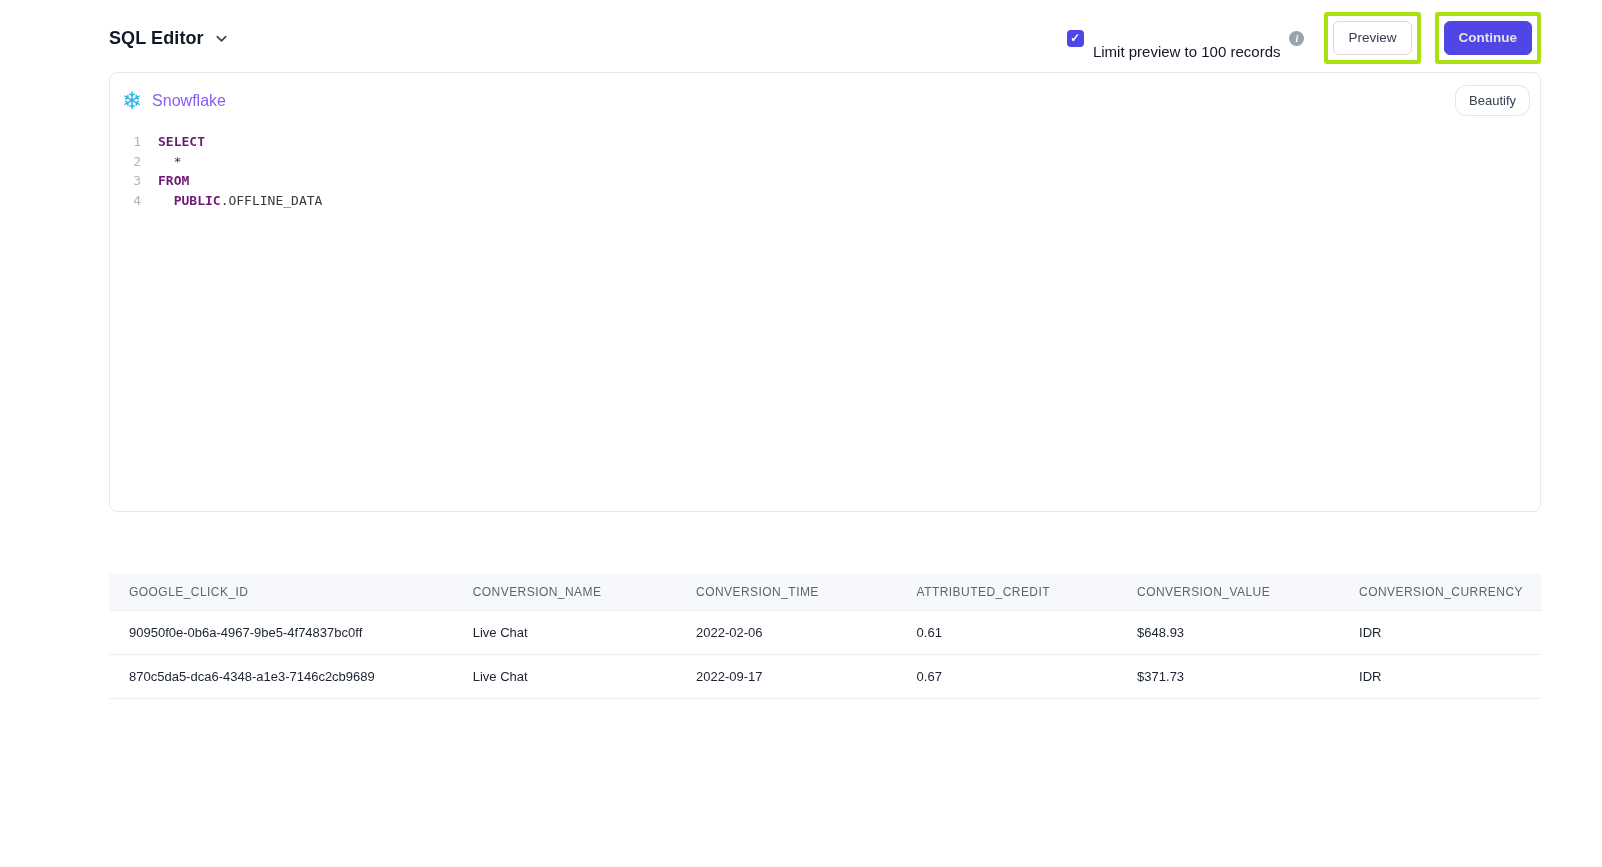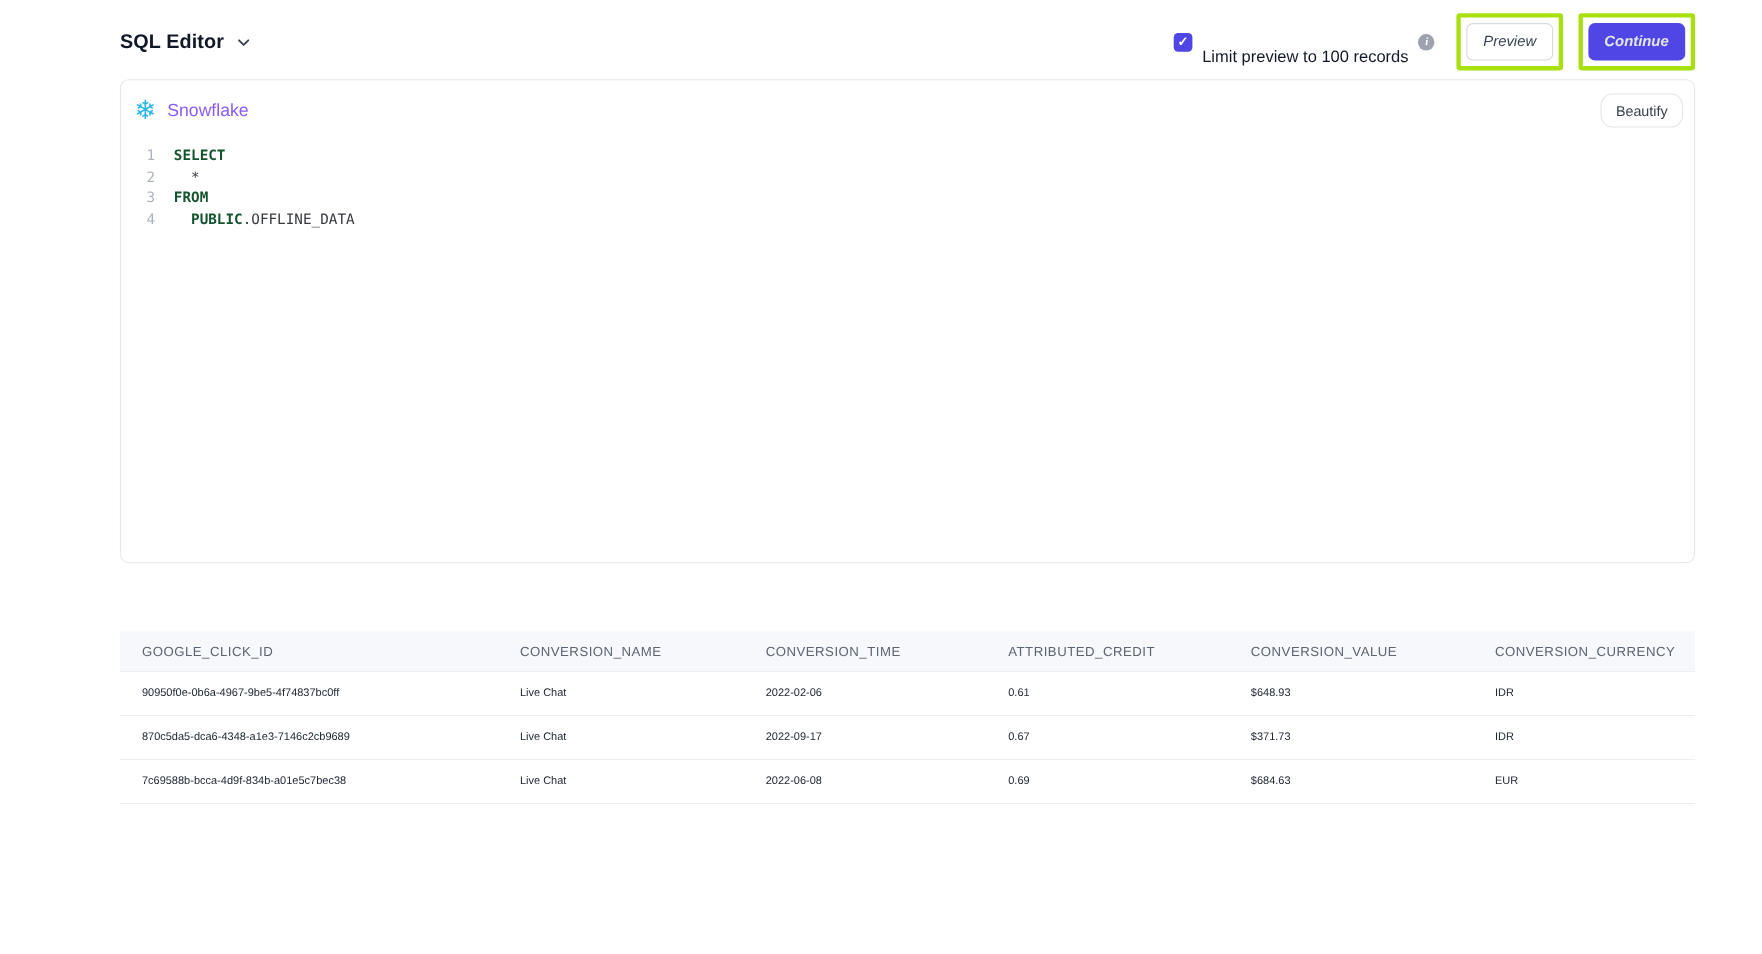--- a/index.html
+++ b/index.html
@@ -13,46 +13,46 @@
   .chevron svg { display:block; }
 
   .right-group { display:flex; align-items:center; gap:14px; }
   .limit-group { display:flex; align-items:center; gap:9px; margin-right:6px; }
   .checkbox { width:17px; height:17px; border-radius:4px; background:#4f46e5; display:flex; align-items:center; justify-content:center; cursor:pointer; }
   .checkbox .check { color:#fff; font-size:12px; line-height:1; font-weight:700; }
   .limit-label { font-size:15px; color:#111827;margin-top:26px; }
   .info-icon { width:15px; height:15px; border-radius:50%; background:#9ca3af; color:#fff; font-size:10px; font-weight:700; display:flex; align-items:center; justify-content:center; font-family:"Liberation Serif", serif; font-style:italic; }
 
   .annot-box { display:inline-flex; border:4px solid #a8e10f; border-radius:3px; padding:5px; background:transparent; }
-  .btn { font-family:"Liberation Sans", sans-serif; font-size:13.5px; border-radius:6px; padding:8px 14px; cursor:pointer; line-height:1.2;font-style:italic; }
+  .btn { font-family:"Liberation Sans", sans-serif; font-size:13.5px; border-radius:6px; padding:8px 14px; cursor:pointer; line-height:1.2; }
   .btn-secondary { background:#ffffff; color:#374151; border:1px solid #d7dade; font-weight:400; }
   .btn-primary { background:#4f46e5; color:#e5e5e5; border:1px solid #4f46e5; font-weight:600;text-align:center; }
 
   
   .editor-panel { margin:0 61px 0 109px; height:440px; border:1px solid #e7e9ee; border-radius:8px; background:#fff; overflow:hidden; }
   .editor-header { display:flex; align-items:center; justify-content:space-between; padding:12px 10px 10px 12px; }
   .connector { display:flex; align-items:center; gap:10px; }
   .snowflake-icon { color:#29b5e8; font-size:24px; line-height:1; }
   .connector-name { font-size:16px; font-weight:400; color:#8b5cf6; }
   .beautify-btn { background:#fff; border:1px solid #e2e5e9; color:#374151; font-size:13px; padding:7px 13px; border-radius:11px; cursor:pointer; }
 
   .code-area { padding:6px 0 0 13px; font-family:"DejaVu Sans Mono", monospace; font-size:13px; line-height:19.5px; }
   .code-line { display:flex; }
   .line-num { width:18px; text-align:right; color:#adb3bc; margin-right:17px; flex:none; user-select:none; }
   .line-code { white-space:pre; color:#383a42; }
-  .tok-keyword { color:#14532d; font-weight:600; }
+  .tok-keyword { color:#701a75; font-weight:600; }
   .tok-plain { color:#383a42; }
 
   
   .results { margin:62px 61px 0 109px; }
   table { width:100%; border-collapse:collapse; table-layout:fixed; }
   col.c1 { width:24%; } col.c2 { width:15.6%; } col.c3 { width:15.4%; }
   col.c4 { width:15.4%; } col.c5 { width:15.5%; } col.c6 { width:14.1%; }
   thead th { background:#f7f8fb; text-align:left; font-size:12px; font-weight:500; color:#5b6472; letter-spacing:.45px; padding:11px 10px 11px 20px; text-transform:uppercase; border-bottom:1px solid #eceef2; white-space:nowrap; }
-  tbody td { font-size:10px; color:#1b2330; padding:14px 10px 14px 20px; border-bottom:1px solid #eceef2; white-space:nowrap; overflow:hidden; }
+  tbody td { font-size:13px; color:#1b2330; padding:14px 10px 14px 20px; border-bottom:1px solid #eceef2; white-space:nowrap; overflow:hidden; }
 </style>
 </head>
 <body>
 
 <div class="page">
 
   <div class="topbar">
     <div class="title-group">
       <span class="page-title">SQL Editor</span>
       <span class="chevron">
@@ -138,25 +138,17 @@
             <td>IDR</td>
           </tr>
           <tr>
             <td>870c5da5-dca6-4348-a1e3-7146c2cb9689</td>
             <td>Live Chat</td>
             <td>2022-09-17</td>
             <td>0.67</td>
             <td>$371.73</td>
             <td>IDR</td>
           </tr>
-          <tr>
-            <td>7c69588b-bcca-4d9f-834b-a01e5c7bec38</td>
-            <td>Live Chat</td>
-            <td>2022-06-08</td>
-            <td>0.69</td>
-            <td>$684.63</td>
-            <td>EUR</td>
-          </tr>
         </tbody>
     </table>
   </div>
 
 </div>
 
 </body></html>

